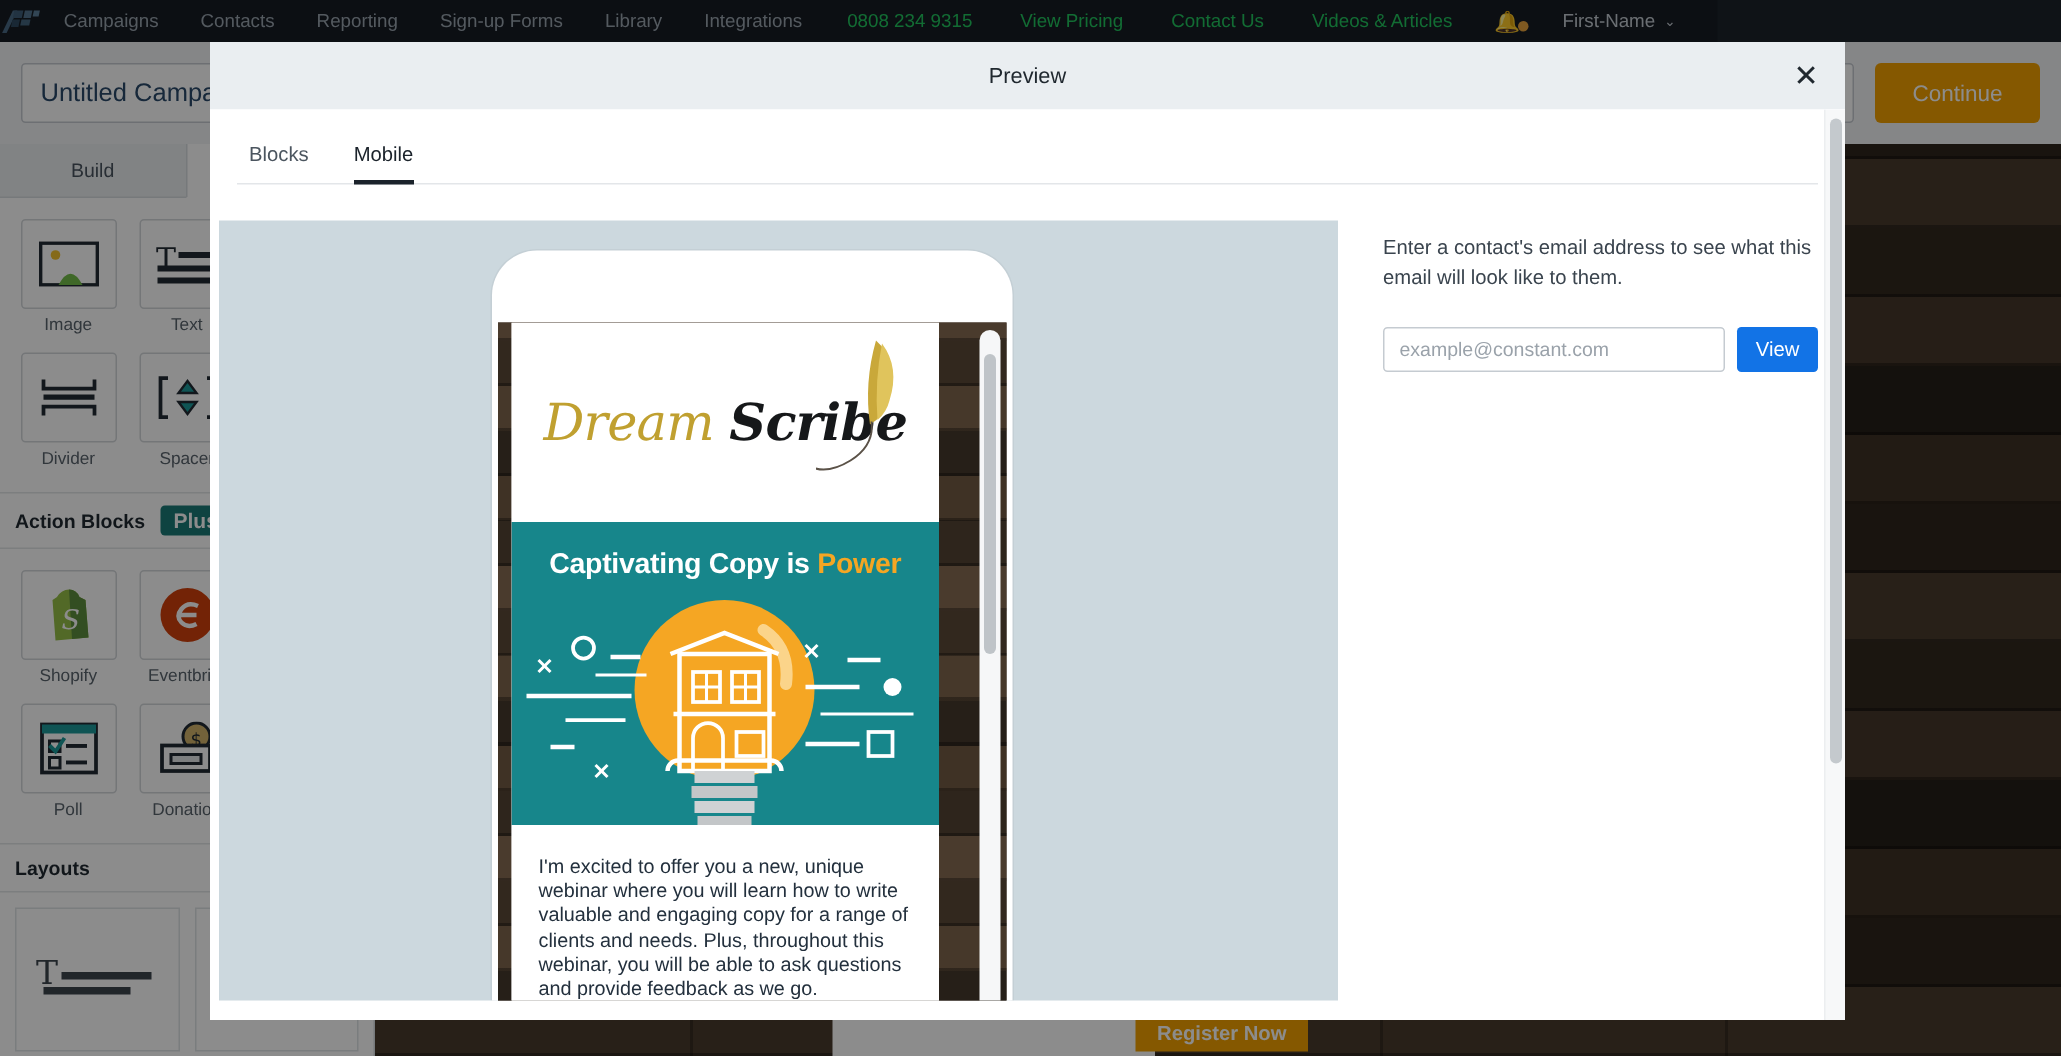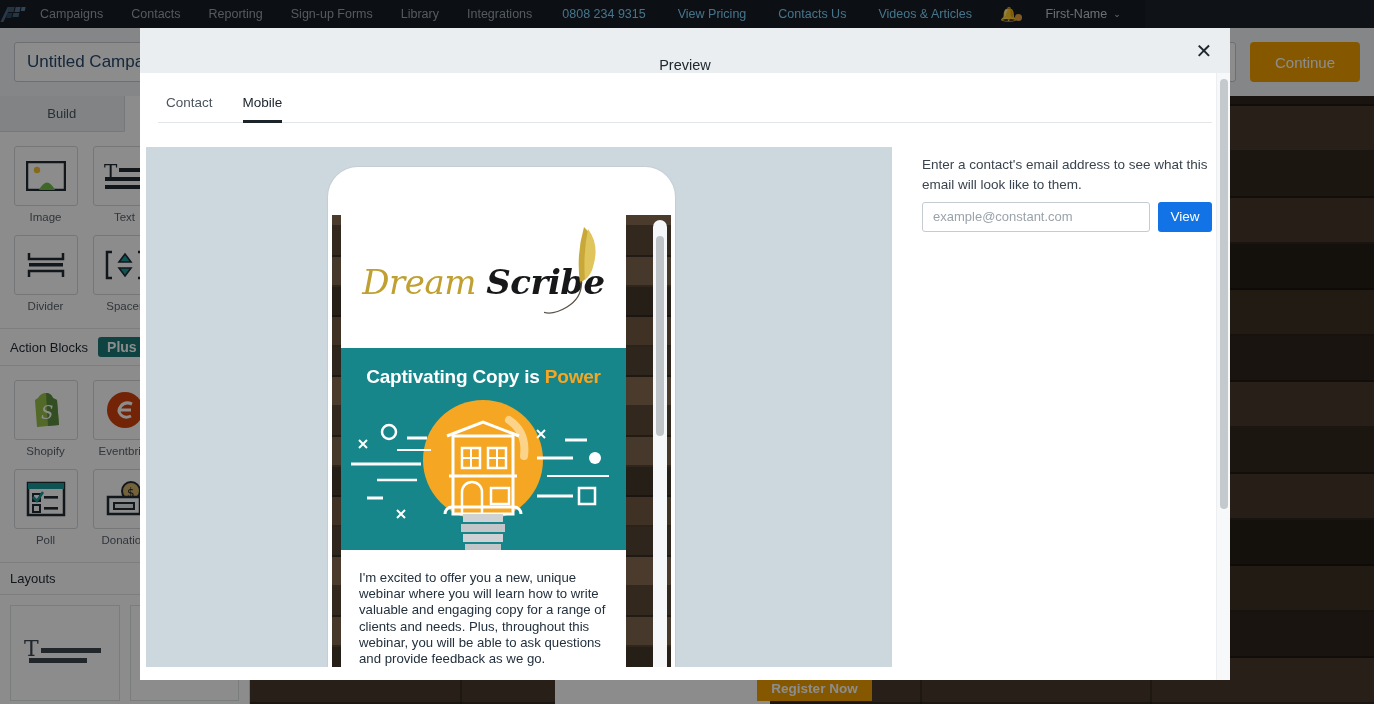--- a/index.html
+++ b/index.html
@@ -42,21 +42,21 @@
     position: absolute; left: 0; top: 0; width: 1145px; height: 28px;
     background: #161c24;
     display: flex; align-items: center;
     color: #9aa4ae; font-size: 12.5px;
   }
   .logo-wrap { width: 46px; display: flex; justify-content: center; align-items: center; }
   .logo-flag { transform: skewX(-12deg); }
   .nav-links { display: flex; gap: 0; }
   .nav-links > span { padding: 0 14px; color: #9aa4ae; cursor: pointer; white-space: nowrap; }
   .nav-right { margin-left: auto; display: flex; align-items: center; padding-right: 12px; }
-  .nav-right > span { padding: 0 16px; color: #7dd3fc; white-space: nowrap; cursor: pointer; }
+  .nav-right > span { padding: 0 16px; color: #22c55e; white-space: nowrap; cursor: pointer; }
   .bell { position: relative; padding: 0 12px !important; color: #cfd5db !important; font-size: 14px; }
   .bell .dot {
     position: absolute; right: 7px; bottom: 1px;
     width: 7px; height: 7px; border-radius: 50%; background: #e8a33d;
   }
   .user-name { display: flex; align-items: center; gap: 6px; color: #c3cad1 !important; }
   .caret-sm { font-size: 9px; }
 
   
   .camp-header {
@@ -109,21 +109,21 @@
   }
   .block-tile {
     width: 64px; height: 60px; border: 1px solid #d3d7da; border-radius: 3px;
     display: flex; align-items: center; justify-content: center; background: #fff;
   }
   .block-label { font-size: 11.5px; color: #5a646d; margin: 5px 0 12px 0; }
   .section-head {
     display: flex; align-items: center; gap: 10px;
     padding: 8px 10px; border-top: 1px solid #e2e5e8; border-bottom: 1px solid #e2e5e8;
   }
-  .section-head .ttl { font-size: 13px; font-weight: normal; color: #1f2830; }
+  .section-head .ttl { font-size: 13px; font-weight: bold; color: #1f2830; }
   .badge-plus {
     background: #1a7a77; color: #fff; font-size: 14px; font-weight: bold;
     padding: 2px 9px; border-radius: 3px;
   }
   .layouts-grid {
     display: grid; grid-template-columns: 1fr 1fr; gap: 10px; padding: 10px;
   }
   .layout-thumb {
     height: 96px; border: 1px solid #dfe3e6; background: #fff;
     display: flex; align-items: center; justify-content: center;
@@ -149,21 +149,21 @@
   
   .modal {
     position: absolute; left: 140px; top: 28px;
     width: 1090px; height: 652px;
     background: #fff;
     display: flex; flex-direction: column;
     overflow: hidden;
   }
   .modal-header {
     height: 45px; background: #eaeef1;
-    display: flex; align-items: flex-end; justify-content: center;
+    display: flex; align-items: center; justify-content: center;
     position: relative; flex: 0 0 45px;
   }
   .modal-title { font-size: 14.5px; color: #20282f; }
   .modal-close {
     position: absolute; right: 14px; top: 50%; transform: translateY(-50%);
     font-size: 20px; color: #20282f; cursor: pointer; line-height: 1;
     width: 24px; height: 24px; display: flex; align-items: center; justify-content: center;
   }
   .modal-body {
     flex: 1; position: relative; overflow: hidden; background: #fff;
@@ -253,21 +253,21 @@
     background: #f6f7f8; border-radius: 7px;
   }
   .phone-sb-thumb {
     position: absolute; left: 3px; top: 16px; width: 8px; height: 200px;
     background: #bfc4c8; border-radius: 4px;
   }
 
   
   .info-col { width: 320px; padding: 8px 0 0 30px; }
   .info-text { font-size: 13.5px; color: #3a444e; line-height: 1.5; }
-  .email-row { display: flex; margin-top: 6px; }
+  .email-row { display: flex; margin-top: 22px; }
   .email-input {
     width: 236px; height: 30px; border: 1px solid #c5cbd1; border-radius: 3px;
     padding: 0 10px; font-size: 13px; color: #3a444e;
     font-family: "Liberation Sans", sans-serif; outline: none;
   }
   .email-input::placeholder { color: #9aa2aa; }
   .btn-view {
     margin-left: 8px; width: 56px; height: 30px;
     background: #1273e6; color: #fff; border: none; border-radius: 3px;
     font-size: 13.5px; cursor: pointer; font-family: "Liberation Sans", sans-serif;
@@ -295,21 +295,21 @@
       <span>Campaigns</span>
       <span>Contacts</span>
       <span>Reporting</span>
       <span>Sign-up Forms</span>
       <span>Library</span>
       <span>Integrations</span>
     </div>
     <div class="nav-right">
       <span>0808 234 9315</span>
       <span>View Pricing</span>
-      <span>Contacts Us</span>
+      <span>Contact Us</span>
       <span>Videos &amp; Articles</span>
       <span class="bell">🔔<span class="dot"></span></span>
       <span class="user-name">
         <span>First-Name</span>
         <span class="caret-sm">⌄</span>
       </span>
     </div>
   </div>
 
   <div class="camp-header">
@@ -463,21 +463,21 @@
 <div class="modal">
 
   <div class="modal-header">
     <div class="modal-title">Preview</div>
     <div class="modal-close">✕</div>
   </div>
 
   <div class="modal-body">
 
     <div class="tabs-row">
-      <div class="ptab">Contact</div>
+      <div class="ptab">Blocks</div>
       <div class="ptab active">Mobile</div>
     </div>
 
     <div class="preview-area">
 
       <div class="stage">
         <div class="phone">
           <div class="phone-screen">
 
             <div class="mail">

